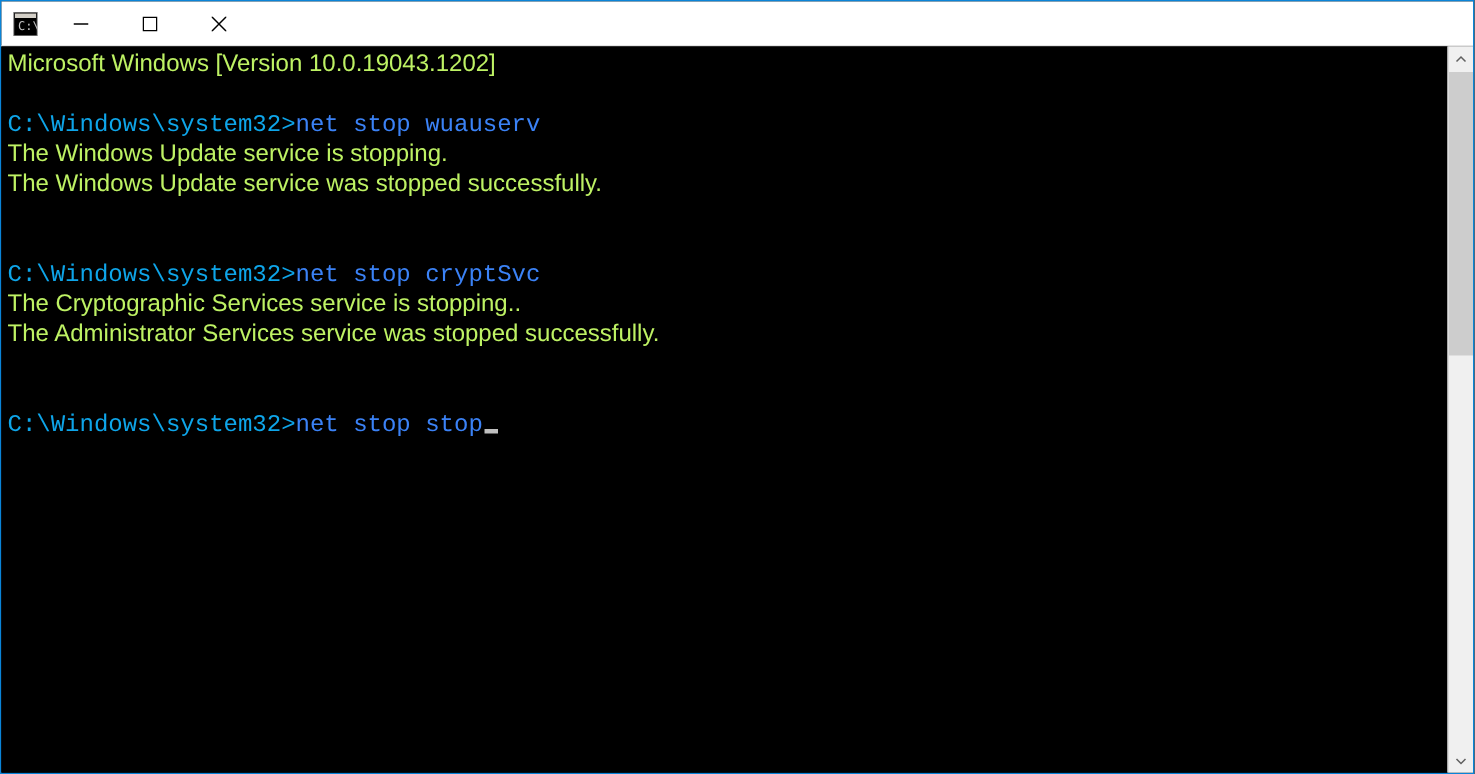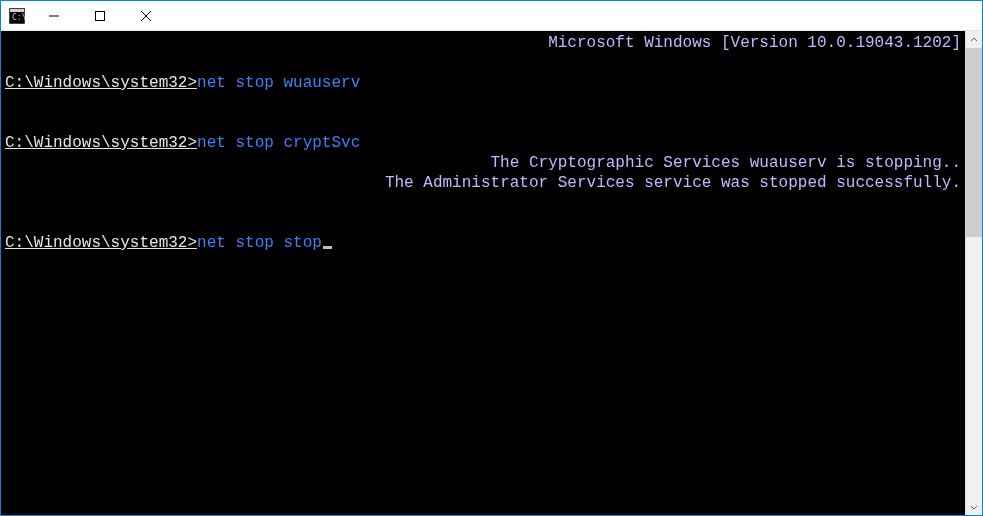--- a/index.html
+++ b/index.html
@@ -58,36 +58,35 @@
       background: #000;
       position: relative;
     }
     .terminal {
       flex: 1;
       background: #000;
       padding: 2px 4px 4px 4px;
       overflow: hidden;
     }
     .term-line {
-      font-family: Liberation Mono, monospace;
+      font-family: Liberation Sans, sans-serif;
       font-size: 16px;
       line-height: 20px;
-      color: #c4b5fd;
+      color: #bef264;
       white-space: pre-wrap;
       word-break: break-all;
-      text-align: right;
     }
     .prompt-line {
       font-family: Consolas, "Courier New", monospace;
       font-size: 16px;
       line-height: 20px;
       color: #c0c0c0;
       white-space: pre;
     }
-    .prompt { color: #e5e5e5; text-decoration: underline; }
+    .prompt { color: #0ea5e9; }
     .input-txt { color: #3b82f6; }
     .cursor {
       display: inline-block;
       width: 9px;
       height: 3px;
       background: #c0c0c0;
       vertical-align: -2px;
       margin-left: 1px;
       animation: blink 1s steps(1) infinite;
     }
@@ -152,24 +151,26 @@
         </svg>
       </div>
     </div>
   </div>
 
   <div class="terminal-area">
     <div class="terminal" id="terminal">
         <div class="term-line">Microsoft Windows [Version 10.0.19043.1202]</div>
         <div class="term-line">&nbsp;</div>
         <div class="prompt-line"><span class="prompt">C:\Windows\system32&gt;</span><span class="input-txt">net stop wuauserv</span></div>
+        <div class="term-line">The Windows Update service is stopping.</div>
+        <div class="term-line">The Windows Update service was stopped successfully.</div>
         <div class="term-line">&nbsp;</div>
         <div class="term-line">&nbsp;</div>
         <div class="prompt-line"><span class="prompt">C:\Windows\system32&gt;</span><span class="input-txt">net stop cryptSvc</span></div>
-        <div class="term-line">The Cryptographic Services wuauserv is stopping..</div>
+        <div class="term-line">The Cryptographic Services service is stopping..</div>
         <div class="term-line">The Administrator Services service was stopped successfully.</div>
         <div class="term-line">&nbsp;</div>
         <div class="term-line">&nbsp;</div>
         <div class="prompt-line"><span class="prompt">C:\Windows\system32&gt;</span><span class="input-txt">net stop stop</span><span class="cursor"></span></div>
       </div>
     <div class="scrollbar">
       <div class="sb-btn">
         <svg width="8" height="8" viewBox="0 0 8 8">
           <polyline points="1,5 4,2 7,5" fill="none" stroke="#606060" stroke-width="1"></polyline>
         </svg>

